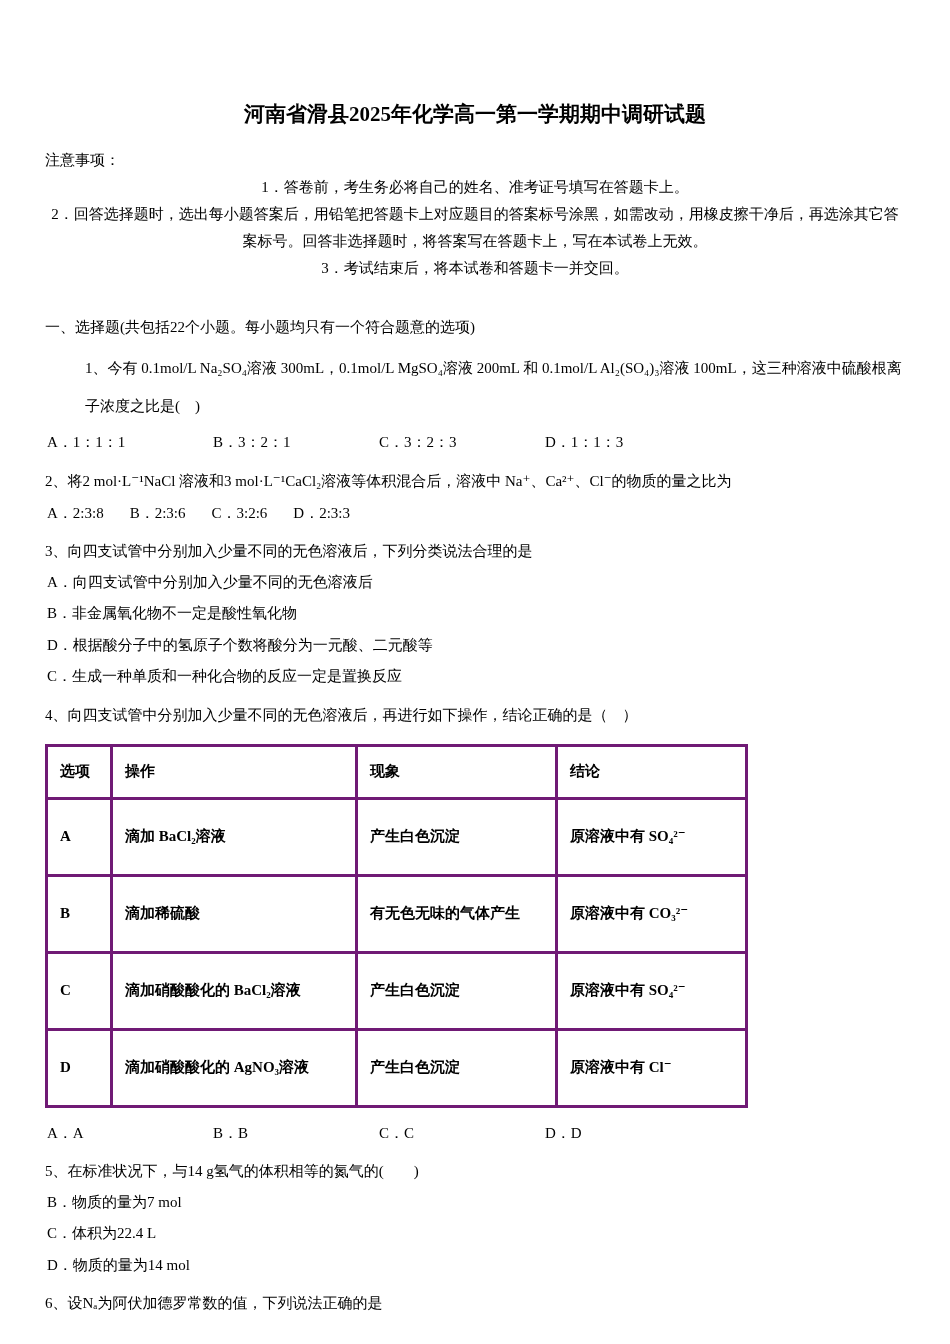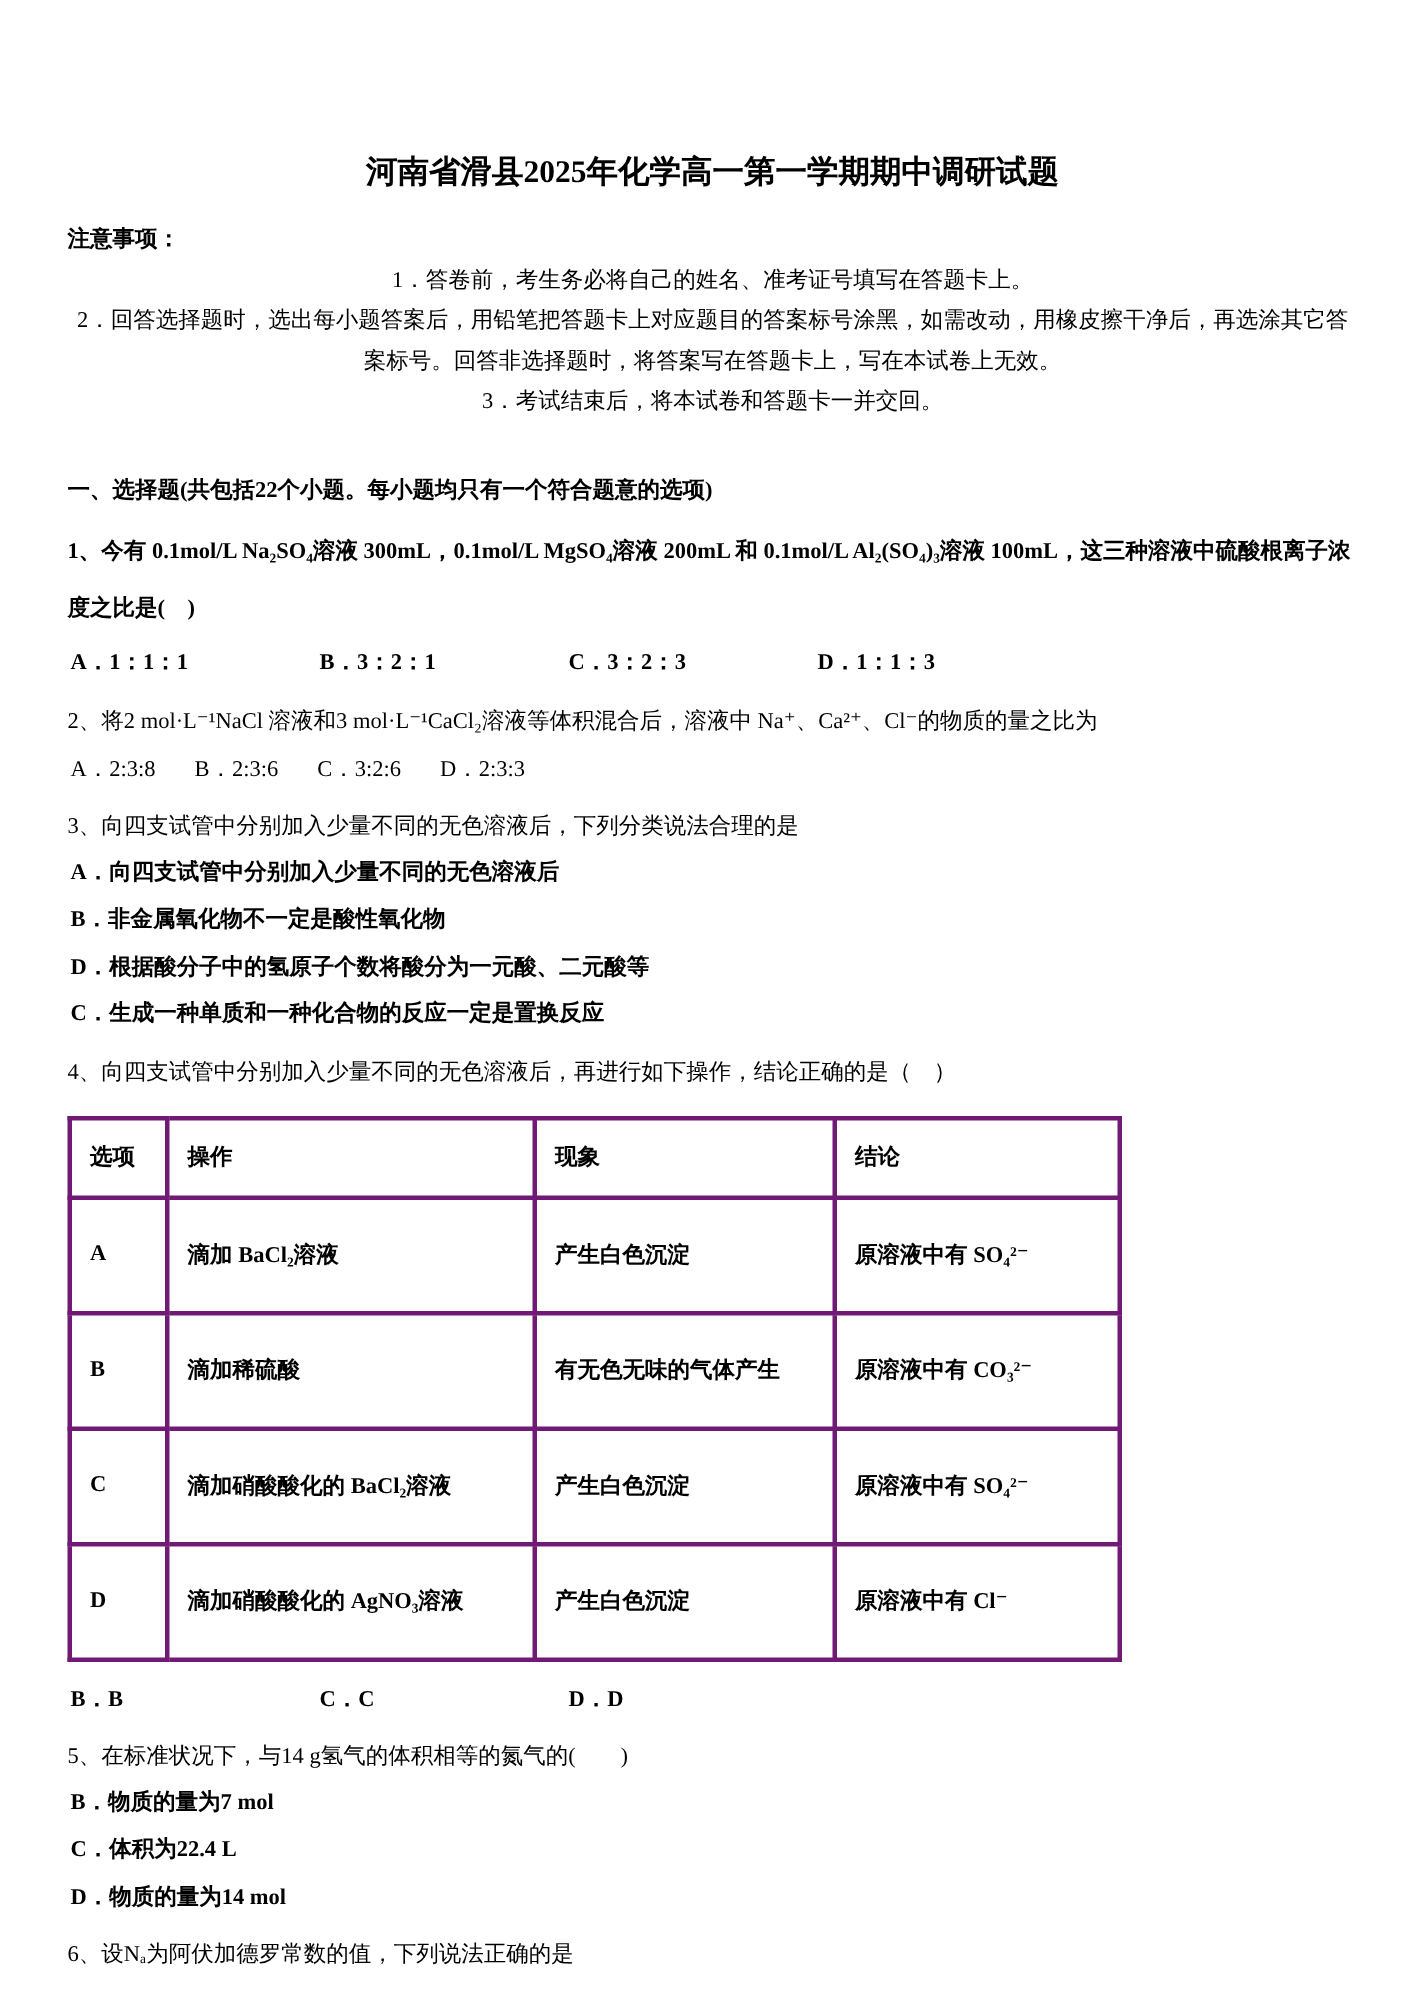--- a/index.html
+++ b/index.html
@@ -15,27 +15,27 @@
     min-height:1344px;
     padding:100px 45px 40px 45px;
   }
   .title{
     text-align:center;
     font-size:21px;
     font-weight:bold;
     margin:0 0 20px 0;
   }
   p{margin:0;line-height:1.85;}
-  .bold{font-weight:bold;}
+  .bold{font-weight:normal;}
   .notes-heading{line-height:1.7;}
   .note-item{line-height:1.8;text-align:center;}
   .section-heading{margin-top:32px;line-height:1.8;}
   .question{margin-top:8px;}
   .stem{line-height:1.95;}
-  .q1stem{line-height:2.55;}
+  .q1stem{line-height:2.55;margin-left:40px;}
   .opt-row{
     display:flex;
     align-items:center;
     line-height:2.1;
     margin:2px 0 4px 2px;
   }
   .opt-row.wide span{width:166px;}
   .opt-row.wide span:last-child{width:auto;}
   .opt-row.tight{gap:26px;}
   .opt-list p{line-height:2.1;padding-left:2px;}
@@ -145,20 +145,21 @@
       <tr>
         <td>D</td>
         <td>滴加硝酸酸化的 AgNO₃溶液</td>
         <td>产生白色沉淀</td>
         <td>原溶液中有 Cl⁻</td>
       </tr>
     </tbody>
       </table>
 
     <div class="opt-row wide bold">
+      <span>A．A</span>
       <span>B．B</span>
       <span>C．C</span>
       <span>D．D</span>
     </div>
   </div>
 
   <div class="question">
     <p class="stem"><span>5、</span><span>在标准状况下，与14 g氢气的体积相等的氮气的(　　)</span></p>
     <div class="opt-list bold">
       <p>B．物质的量为7 mol</p>

